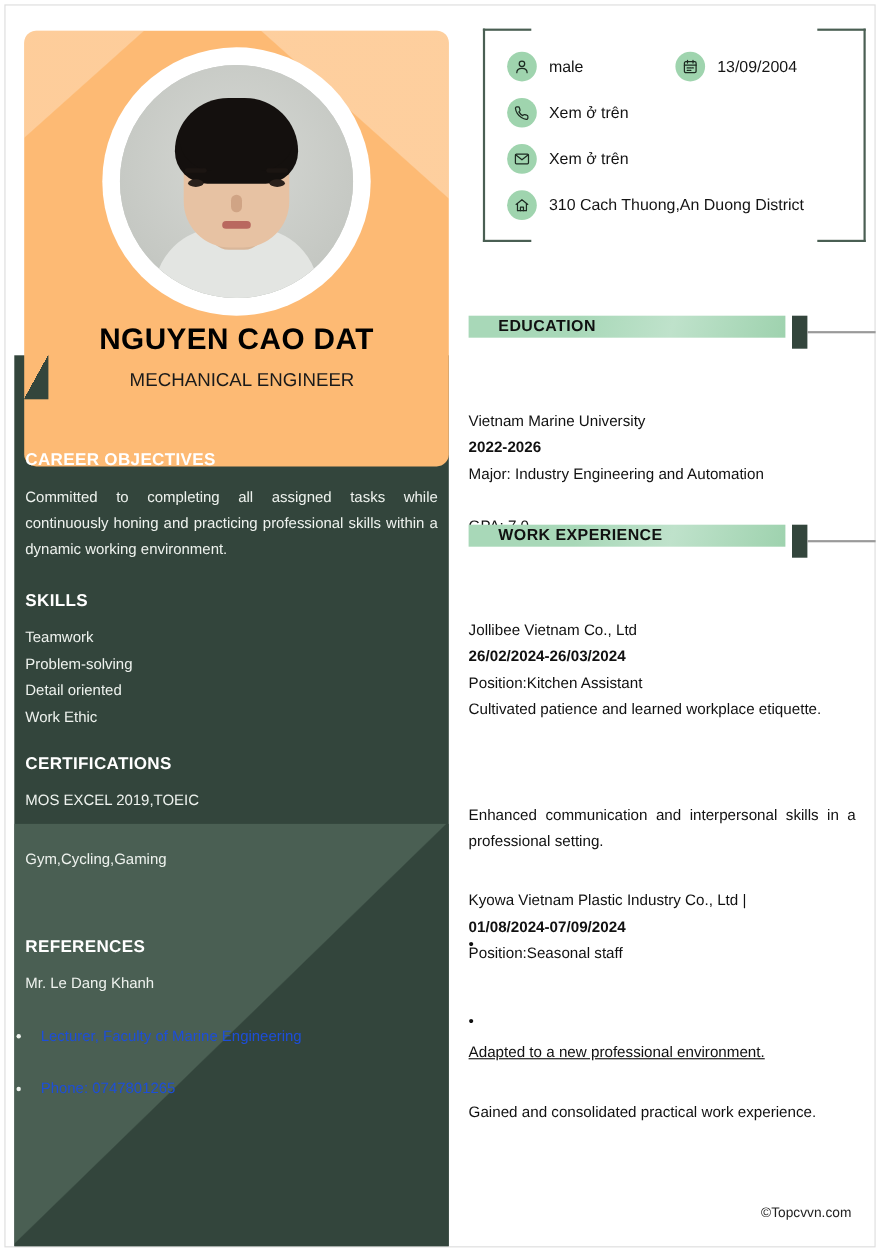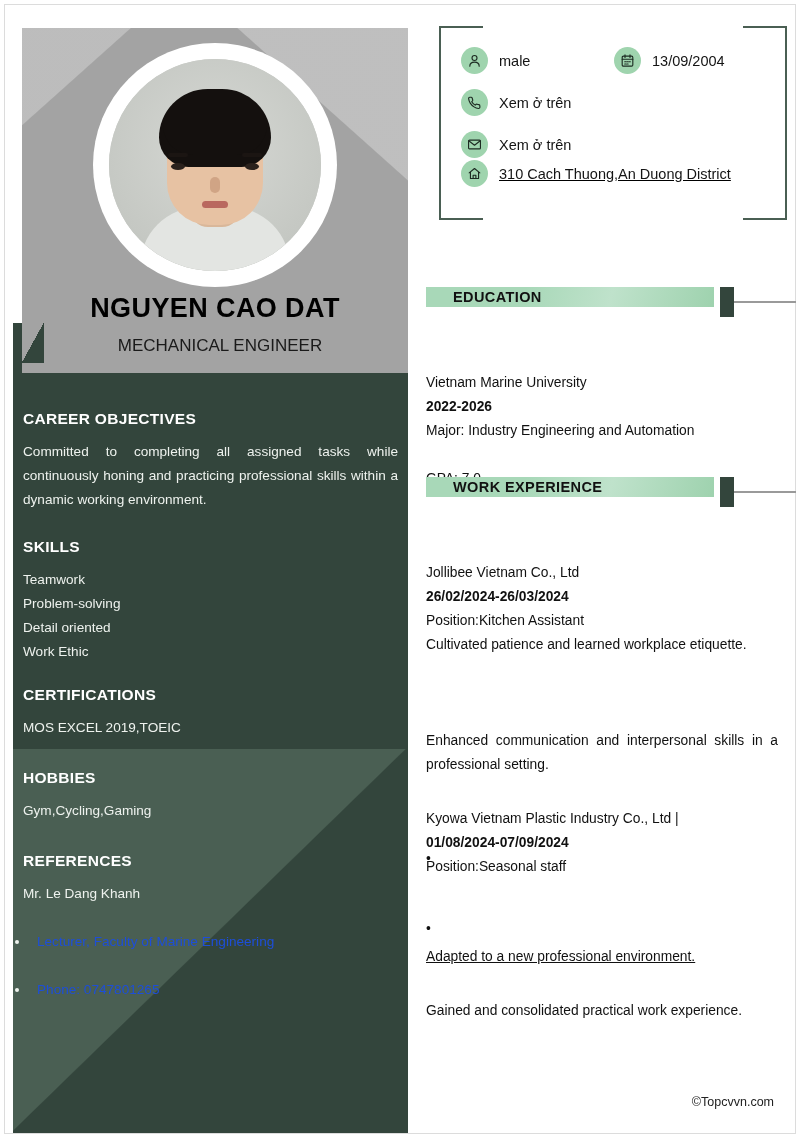--- a/index.html
+++ b/index.html
@@ -62,23 +62,24 @@
     height: 384px;
     background: linear-gradient(to bottom right, #4a5f53 0%, #4a5f53 49.6%, #33453c 49.8%, #33453c 100%);
   }
 
   
   .green-panel {
     position: absolute;
     left: 9px;
     top: 23px;
     width: 386px;
-    height: 345px;
-    background: #a3a3a3;
+    height: 396px;
+    background: #fdba74;
     overflow: hidden;
+    border-radius: 11px;
   }
   
   .green-panel::before {
     content: "";
     position: absolute;
     right: 0;
     top: 0;
     width: 386px;
     height: 345px;
     background:
@@ -367,21 +368,20 @@
       <div class="side-line">Detail oriented</div>
       <div class="side-line">Work Ethic</div>
     </div>
 
     <div class="side-inner" style="top:681px;">
       <div class="side-h">CERTIFICATIONS</div>
       <div class="side-line">MOS EXCEL 2019,TOEIC</div>
     </div>
 
     <div class="side-inner" style="top:764px;">
-      <div class="side-h">HOBBIES</div>
       <div class="side-line">Gym,Cycling,Gaming</div>
     </div>
 
     <div class="side-inner" style="top:847px;">
       <div class="side-h">REFERENCES</div>
       <div class="side-line">Mr. Le Dang Khanh</div>
       <div style="height:24px;"></div>
       <div class="bullet-line">Lecturer, Faculty of Marine Engineering</div>
       <div style="height:24px;"></div>
       <div class="bullet-line">Phone: 0747801265</div>
@@ -431,21 +431,21 @@
       <div class="contact-row" style="left:22px; top:105px;">
         <span class="ic">
           <svg width="15" height="15" viewBox="0 0 24 24" fill="none" stroke="#1d2b22" stroke-width="1.8" stroke-linecap="round" stroke-linejoin="round">
             <rect x="2.5" y="5" width="19" height="14" rx="1.5"></rect>
               <path d="M2.8 6l9.2 7.2L21.2 6"></path>
           </svg>
         </span>
         <span class="ctext">Xem ở trên</span>
       </div>
 
-      <div class="contact-row" style="left:22px; top:134px;text-decoration:underline;">
+      <div class="contact-row" style="left:22px; top:147px;">
         <span class="ic">
           <svg width="15" height="15" viewBox="0 0 24 24" fill="none" stroke="#1d2b22" stroke-width="1.8" stroke-linecap="round" stroke-linejoin="round">
             <path d="M3.5 11L12 4l8.5 7"></path>
               <path d="M5.5 10v10h13V10"></path>
             <path d="M9.8 20v-5.2h4.4V20"></path>
           </svg>
         </span>
         <span class="ctext">310 Cach Thuong,An Duong District</span>
       </div>
     </div>

